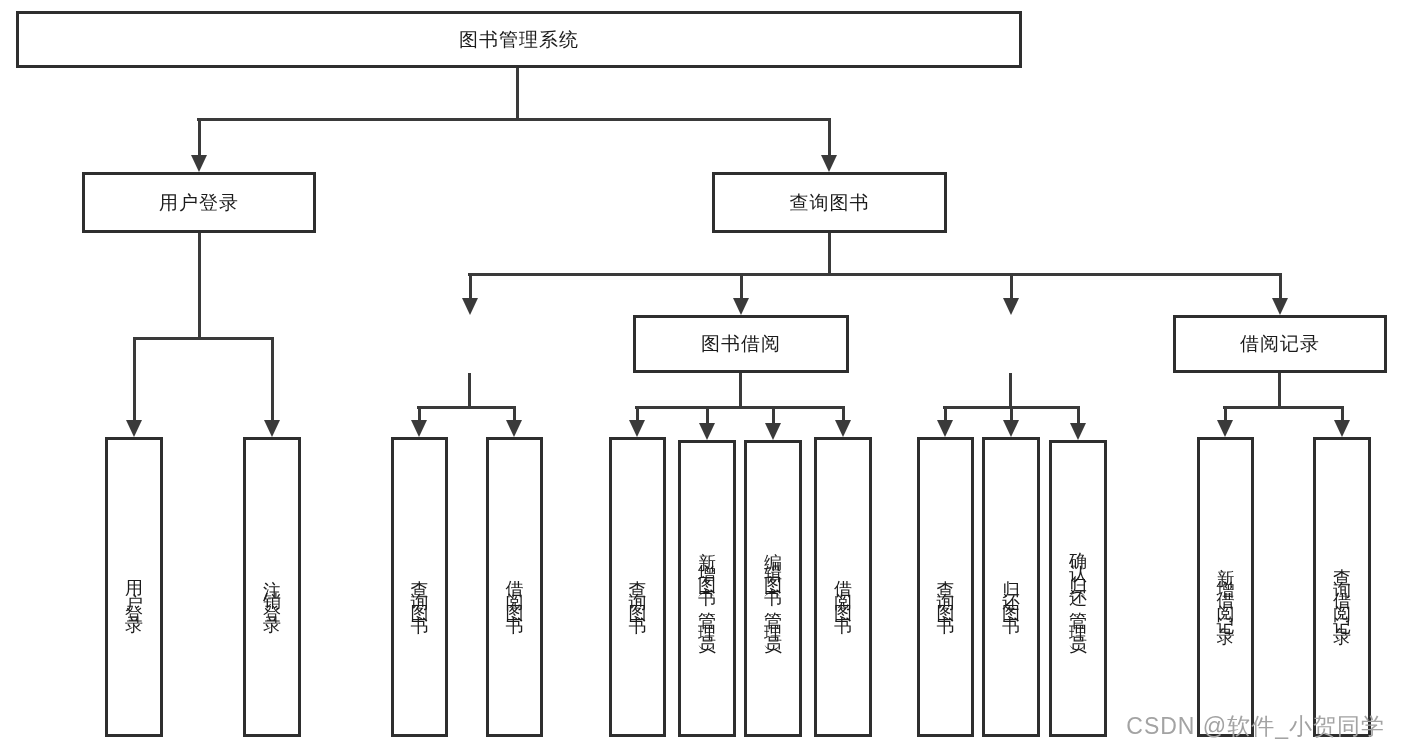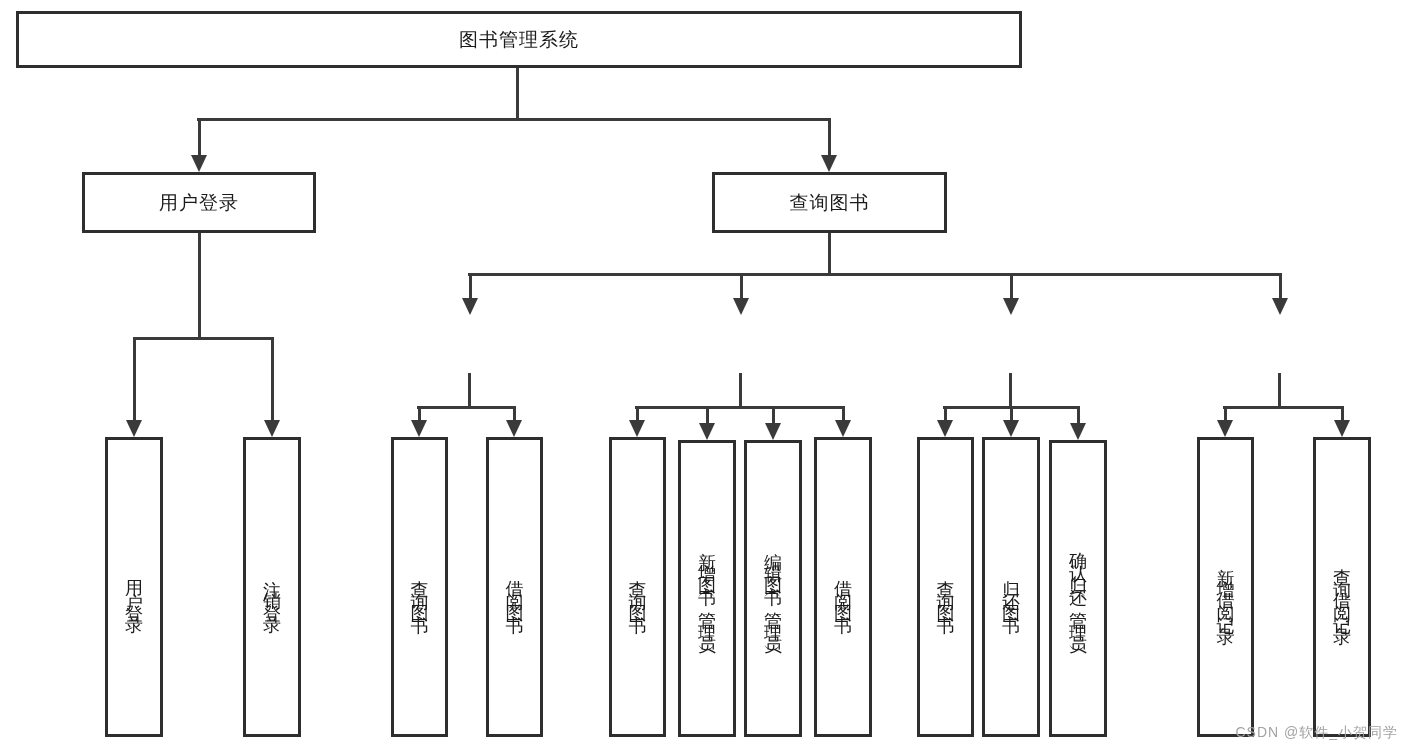--- a/index.html
+++ b/index.html
@@ -52,22 +52,22 @@
     content:"";
     position:absolute;
     left:0;bottom:0;
     width:0;height:0;
     border-left:8px solid transparent;
     border-right:8px solid transparent;
     border-top:17px solid var(--line);
   }
   .watermark{
     position:absolute;
-    right:7px;bottom:5px;
-    font-size:14px;
+    right:20px;bottom:5px;
+    font-size:23px;
     color:var(--wm);
     letter-spacing:1px;
   }
 </style>
 </head>
 <body>
 
 <div class="canvas">
 
   <div class="hbox" style="left:16px;top:11px;width:1006px;height:57px">图书管理系统</div>
@@ -85,20 +85,22 @@
   <div class="arrow" style="left:126px;top:340px;height:97px"></div>
   <div class="arrow" style="left:264px;top:340px;height:97px"></div>
 
   <div class="vl" style="left:828px;top:233px;height:43px"></div>
   <div class="hl" style="left:468px;top:273px;width:814px"></div>
   <div class="arrow" style="left:462px;top:276px;height:39px"></div>
   <div class="arrow" style="left:733px;top:276px;height:39px"></div>
   <div class="arrow" style="left:1003px;top:276px;height:39px"></div>
   <div class="arrow" style="left:1272px;top:276px;height:39px"></div>
 
+  <div class="hbox" style="left:633px;top:315px;width:216px;height:58px">图书借阅</div>
+  <div class="hbox" style="left:1173px;top:315px;width:214px;height:58px">借阅记录</div>
 
   <div class="vl" style="left:468px;top:373px;height:36px"></div>
   <div class="hl" style="left:417px;top:406px;width:99px"></div>
   <div class="arrow" style="left:411px;top:409px;height:28px"></div>
   <div class="arrow" style="left:506px;top:409px;height:28px"></div>
 
   <div class="vl" style="left:739px;top:373px;height:36px"></div>
   <div class="hl" style="left:635px;top:406px;width:210px"></div>
   <div class="arrow" style="left:629px;top:409px;height:28px"></div>
   <div class="arrow" style="left:699px;top:409px;height:31px"></div>

